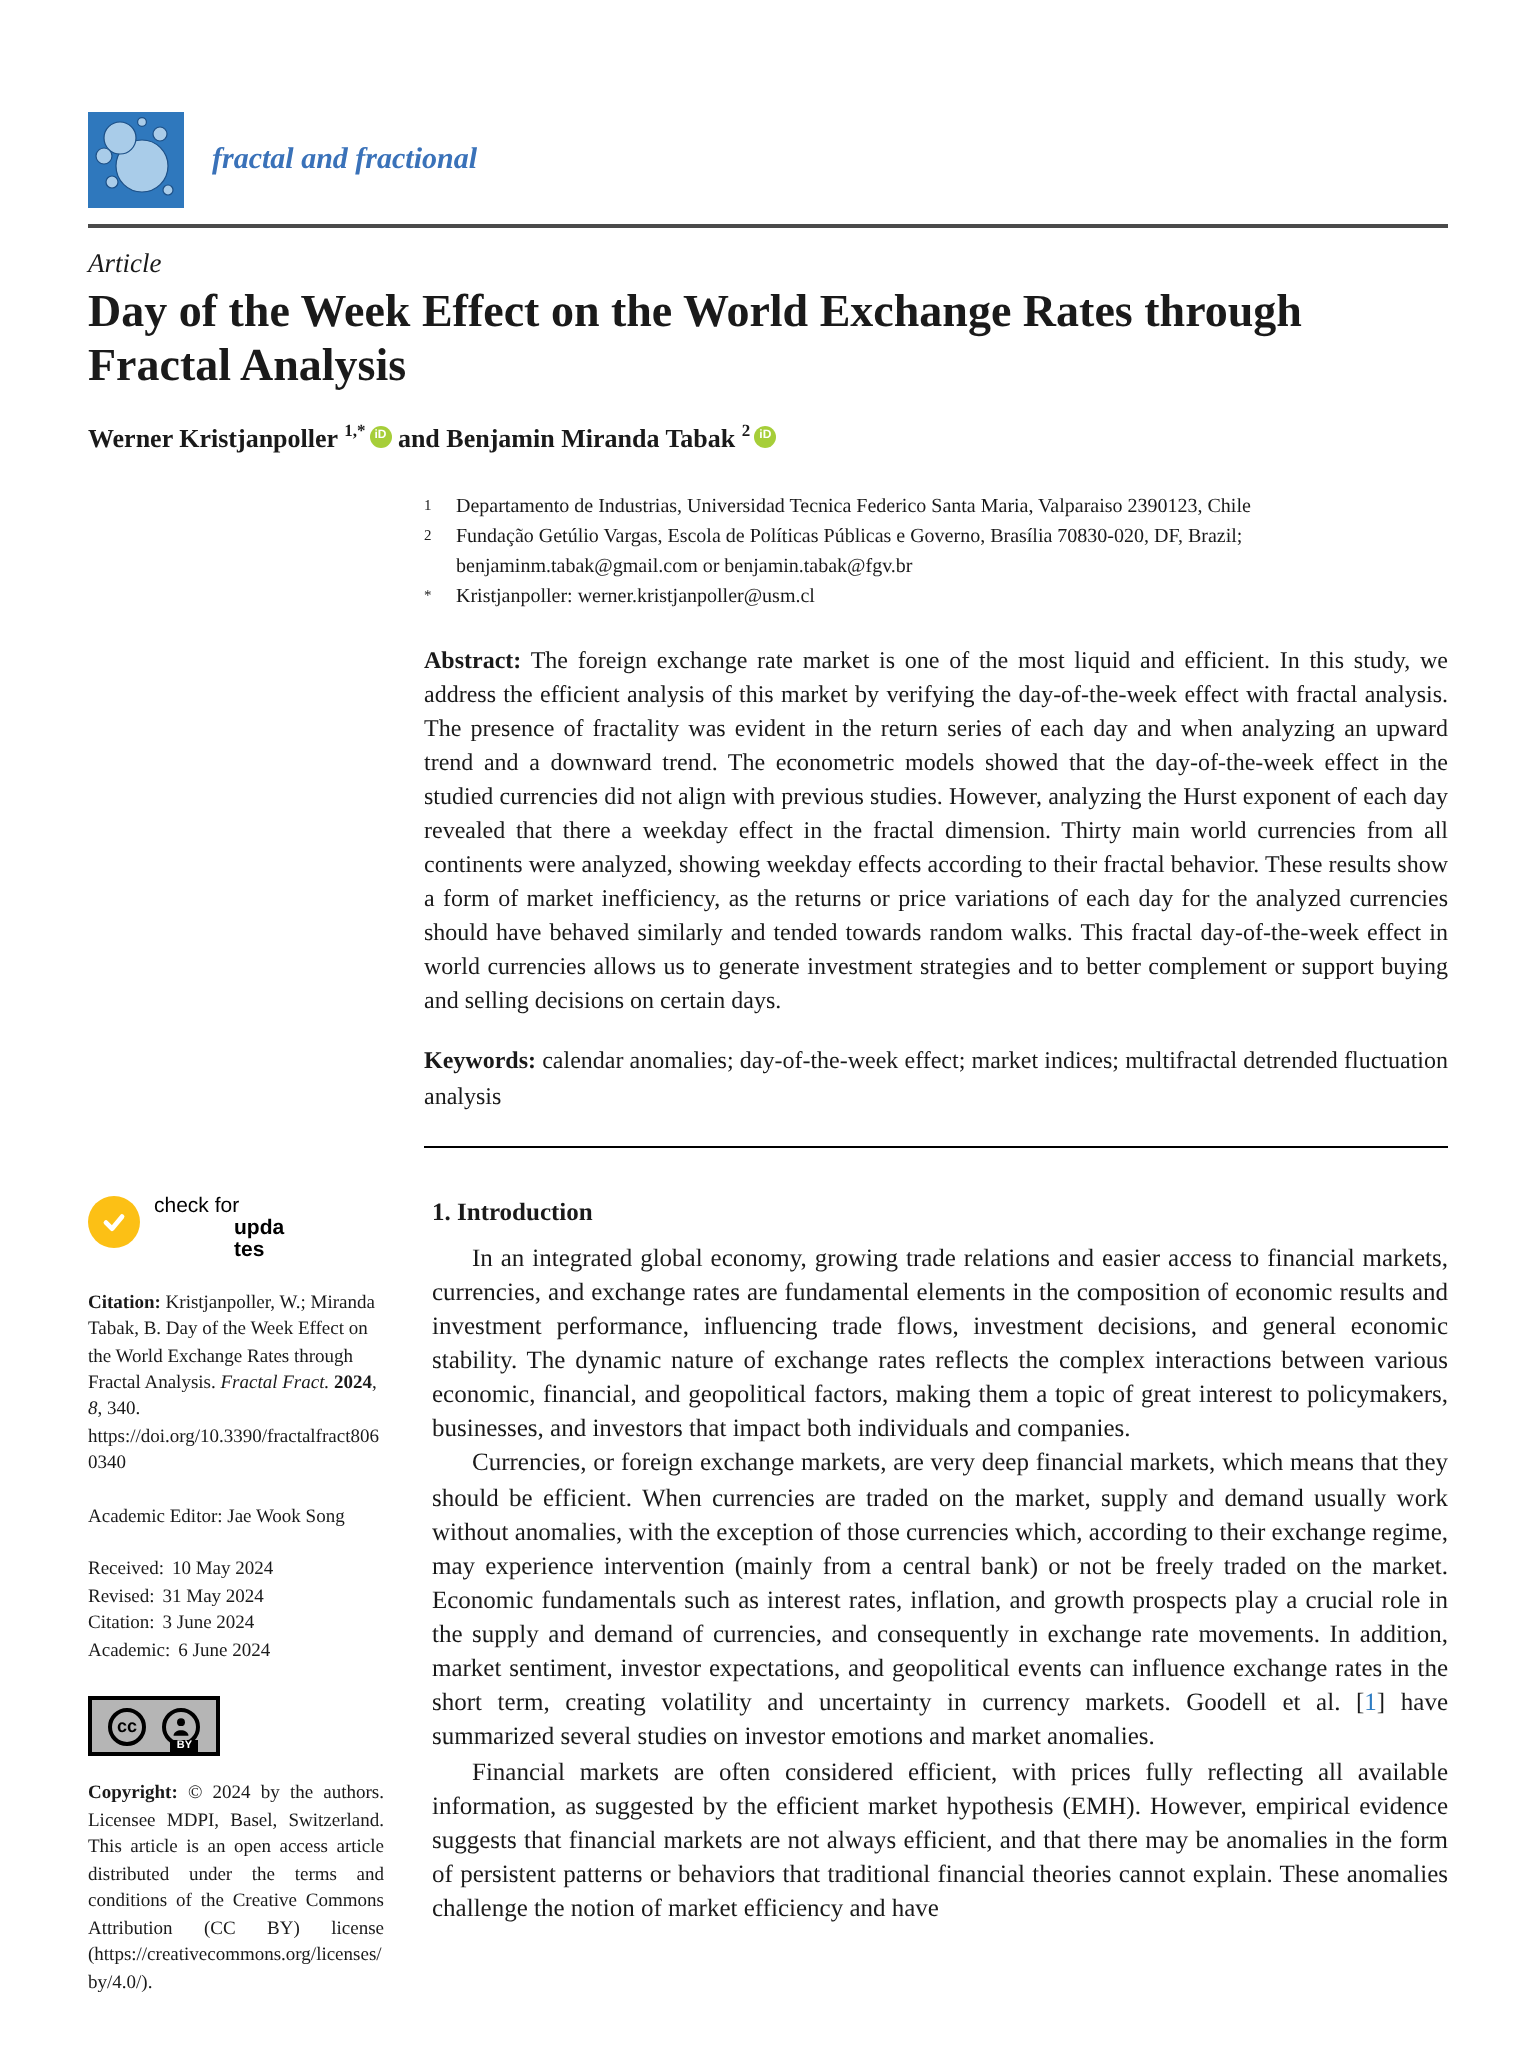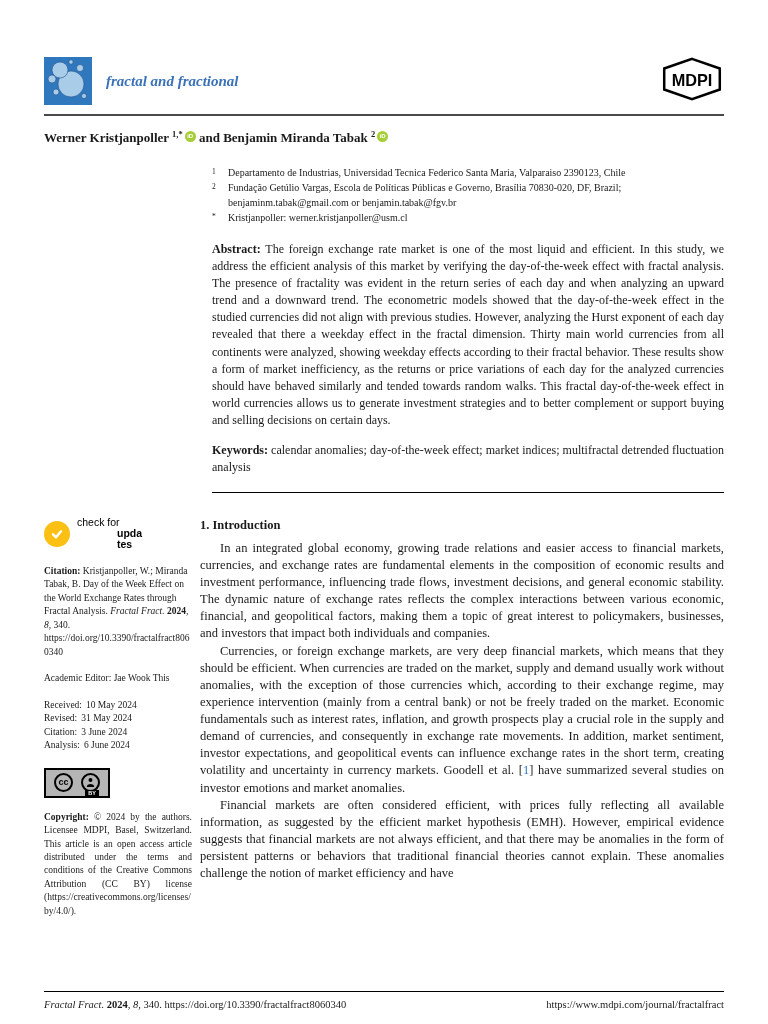--- a/index.html
+++ b/index.html
@@ -34,23 +34,23 @@
   .aff-row { display:flex; font-size:10px; line-height:1.5; }
   .aff-marker { width:16px; flex:none; font-size:7.5px; transform:translateY(1px); }
   .aff-text { flex:1; }
   .abstract { font-size:12px; line-height:1.42; text-align:justify; margin-top:16px; }
   .keywords { font-size:12px; line-height:1.42; text-align:justify; margin-top:13px; }
   .divider { border-bottom:1px solid #000; margin-top:16px; }
 
   
   .columns { display:flex; margin-top:24px; }
   .sidebar { width:148px; flex:none; font-size:9.5px; line-height:1.42; overflow-wrap:anywhere; }
-  .main { margin-left:8px; flex:1; font-size:12.5px; line-height:1.37; text-align:justify; }
-
-  .badge { display:flex; align-items:center; gap:7px; font-family:"Liberation Sans", sans-serif;
+  .main { margin-left:24px; flex:1; font-size:12.5px; line-height:1.37; text-align:justify; }
+
+  .badge { display:flex; align-items:flex-start; gap:7px; font-family:"Liberation Sans", sans-serif;
            font-size:10.5px; line-height:1.08; color:#000; cursor:pointer; width:100px; }
   .badge-circle { width:26px; height:26px; border-radius:50%; background:#fcc015; flex:none;
                   display:flex; align-items:center; justify-content:center; }
   .badge-text b { display:block;padding-left:40px; }
 
   .cit-block { margin-top:14px; }
   .acad-editor { margin-top:13px; }
   .dates-block { margin-top:13px; }
   .date-row { display:flex; }
   .date-label { margin-right:4px; }
@@ -90,30 +90,25 @@
             <circle cx="16" cy="13" r="8"></circle>
             <circle cx="8" cy="22" r="4"></circle>
             <circle cx="36" cy="11" r="3.5"></circle>
             <circle cx="12" cy="35" r="3"></circle>
             <circle cx="40" cy="39" r="2.5"></circle>
             <circle cx="27" cy="5" r="2.2"></circle>
           </g>
         </svg>
       </div>
       <div class="journal-name">fractal and fractional</div>
-      <div class="mdpi-logo">
-        <svg width="64" height="46" viewBox="0 0 66 48">
-          <path d="M33 3 L62 13 L62 35 L33 45 L4 35 L4 13 Z" fill="none" stroke="#000" stroke-width="2.6"></path>
-          <rect x="7" y="14" width="52" height="20" fill="#fff"></rect>
-          <text x="33" y="31" text-anchor="middle" font-family="Liberation Sans, sans-serif" font-size="17" font-weight="bold" fill="#000">MDPI</text>
-        </svg>
-      </div>
     </div>
     <div class="header-rule"></div>
 
+    <div class="article-type">Article</div>
+    <h1 class="page-title">Day of the Week Effect on the World Exchange Rates through Fractal Analysis</h1>
 
     <div class="authors">
       <span>Werner Kristjanpoller</span>
       <sup>1,*</sup><span class="orcid">iD</span>
       <span>and</span>
       <span>Benjamin Miranda Tabak</span>
       <sup>2</sup><span class="orcid">iD</span>
     </div>
 
     <div class="meta">
@@ -164,38 +159,38 @@
         <div class="cit-block">
           <b>Citation:</b>
           <span>Kristjanpoller, W.; Miranda Tabak, B. Day of the Week Effect on the World Exchange Rates through Fractal Analysis.</span>
           <span class="it">Fractal Fract.</span>
           <span class="bd">2024</span><span>, </span><span class="it">8</span><span>, 340.</span>
           <span>https://doi.org/10.3390/fractalfract8060340</span>
         </div>
 
         <div class="acad-editor">
           <span>Academic Editor:</span>
-          <span>Jae Wook This</span>
+          <span>Jae Wook Song</span>
         </div>
 
         <div class="dates-block">
           <div class="date-row">
             <span class="date-label">Received:</span>
               <span>10 May 2024</span>
           </div>
           <div class="date-row">
             <span class="date-label">Revised:</span>
               <span>31 May 2024</span>
           </div>
           <div class="date-row">
             <span class="date-label">Citation:</span>
               <span>3 June 2024</span>
           </div>
           <div class="date-row">
-            <span class="date-label">Analysis:</span>
+            <span class="date-label">Academic:</span>
               <span>6 June 2024</span>
           </div>
         </div>
 
         <div class="cc-badge">
           <span class="cc-circle">cc</span>
           <span class="cc-circle">
             <svg width="11" height="11" viewBox="0 0 10 10">
               <circle cx="5" cy="2.8" r="1.8" fill="#000"></circle>
               <path d="M1.6 9 C1.6 5.6 8.4 5.6 8.4 9 Z" fill="#000"></path>
@@ -213,21 +208,13 @@
       <div class="main">
         <div class="section-heading">1. Introduction</div>
         <p class="para para-first">In an integrated global economy, growing trade relations and easier access to financial markets, currencies, and exchange rates are fundamental elements in the composition of economic results and investment performance, influencing trade flows, investment decisions, and general economic stability. The dynamic nature of exchange rates reflects the complex interactions between various economic, financial, and geopolitical factors, making them a topic of great interest to policymakers, businesses, and investors that impact both individuals and companies.</p>
         <p class="para"><span>Currencies, or foreign exchange markets, are very deep financial markets, which means that they should be efficient. When currencies are traded on the market, supply and demand usually work without anomalies, with the exception of those currencies which, according to their exchange regime, may experience intervention (mainly from a central bank) or not be freely traded on the market. Economic fundamentals such as interest rates, inflation, and growth prospects play a crucial role in the supply and demand of currencies, and consequently in exchange rate movements. In addition, market sentiment, investor expectations, and geopolitical events can influence exchange rates in the short term, creating volatility and uncertainty in currency markets. Goodell et al. [</span><span class="ref-link">1</span><span>] have summarized several studies on investor emotions and market anomalies.</span></p>
         <p class="para">Financial markets are often considered efficient, with prices fully reflecting all available information, as suggested by the efficient market hypothesis (EMH). However, empirical evidence suggests that financial markets are not always efficient, and that there may be anomalies in the form of persistent patterns or behaviors that traditional financial theories cannot explain. These anomalies challenge the notion of market efficiency and have</p>
       </div>
 
     </div>
   </div>
 
-  <div class="footer">
-    <div>
-      <span class="it">Fractal Fract.</span>
-      <span class="bd">2024</span><span>, </span><span class="it">8</span><span>, 340.</span>
-      <span>https://doi.org/10.3390/fractalfract8060340</span>
-    </div>
-    <div>https://www.mdpi.com/journal/fractalfract</div>
-  </div>
 </div>
 
 </body></html>

